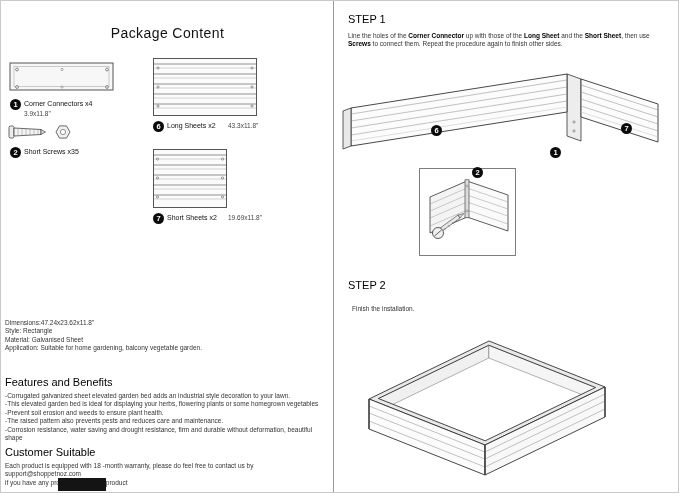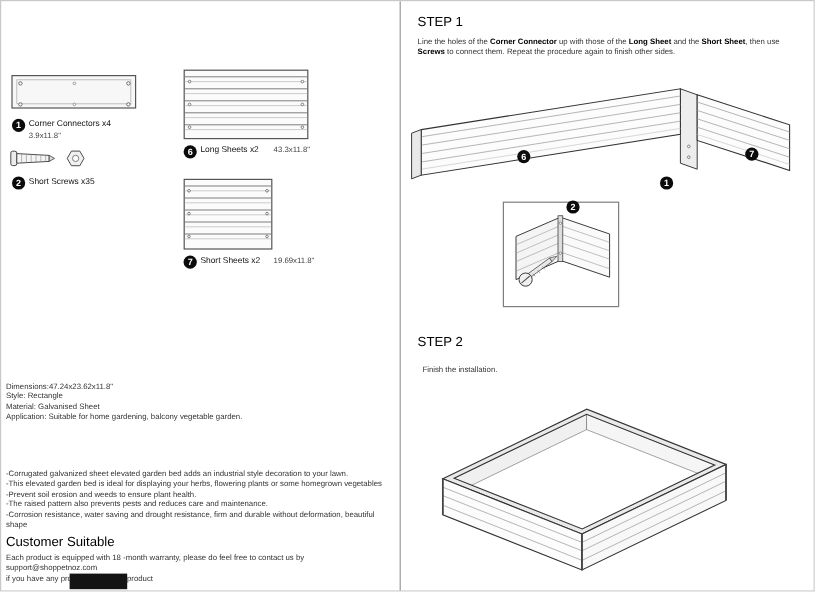--- a/index.html
+++ b/index.html
@@ -25,20 +25,21 @@
     border:1px solid #7d7d7d;background:#fff;box-sizing:border-box;}
   .brand-block{position:absolute;left:57px;top:477px;width:48px;height:13px;background:#141414;}
   .center{text-align:center;}
   svg{display:block;}
 </style>
 </head>
 <body>
 
 <div class="page">
 
+  <div class="abs center h-main" style="left:0;top:24px;width:333px;">Package Content</div>
 
   <div class="abs" style="left:6px;top:55px;">
     <svg width="110" height="42" viewBox="0 0 110 42">
       <rect x="3" y="7" width="103" height="27" fill="#f7f7f7" stroke="#555" stroke-width="1"></rect>
       <rect x="7" y="10.5" width="95" height="20" fill="none" stroke="#b5b5b5" stroke-width="0.7"></rect>
       <circle cx="10" cy="13.5" r="1.4" fill="#fff" stroke="#555" stroke-width="0.7"></circle>
       <circle cx="100" cy="13.5" r="1.4" fill="#fff" stroke="#555" stroke-width="0.7"></circle>
       <circle cx="10" cy="31" r="1.4" fill="#fff" stroke="#555" stroke-width="0.7"></circle>
       <circle cx="100" cy="31" r="1.4" fill="#fff" stroke="#555" stroke-width="0.7"></circle>
       <circle cx="55" cy="13.5" r="1.1" fill="#fff" stroke="#777" stroke-width="0.6"></circle>
@@ -117,20 +118,21 @@
   <div class="abs part-label" style="left:166px;top:213px;">Short Sheets x2</div>
   <div class="abs part-size" style="left:227px;top:213px;">19.69x11.8"</div>
 
   <div class="abs tiny" style="left:4px;top:318px;width:320px;">
     <div>Dimensions:47.24x23.62x11.8"</div>
     <div>Style: Rectangle</div>
     <div>Material: Galvanised Sheet</div>
     <div>Application: Suitable for home gardening, balcony vegetable garden.</div>
   </div>
 
+  <div class="abs h-sec" style="left:4px;top:375px;">Features and Benefits</div>
   <div class="abs tiny" style="left:4px;top:391px;width:324px;">
     <div>-Corrugated galvanized sheet elevated garden bed adds an industrial style decoration to your lawn.</div>
     <div>-This elevated garden bed is ideal for displaying your herbs, flowering plants or some homegrown vegetables</div>
     <div>-Prevent soil erosion and weeds to ensure plant health.</div>
     <div>-The raised pattern also prevents pests and reduces care and maintenance.</div>
     <div>-Corrosion resistance, water saving and drought resistance, firm and durable without deformation, beautiful shape</div>
   </div>
 
   <div class="abs h-sec" style="left:4px;top:445px;">Customer Suitable</div>
   <div class="abs tiny" style="left:4px;top:461px;width:324px;">

